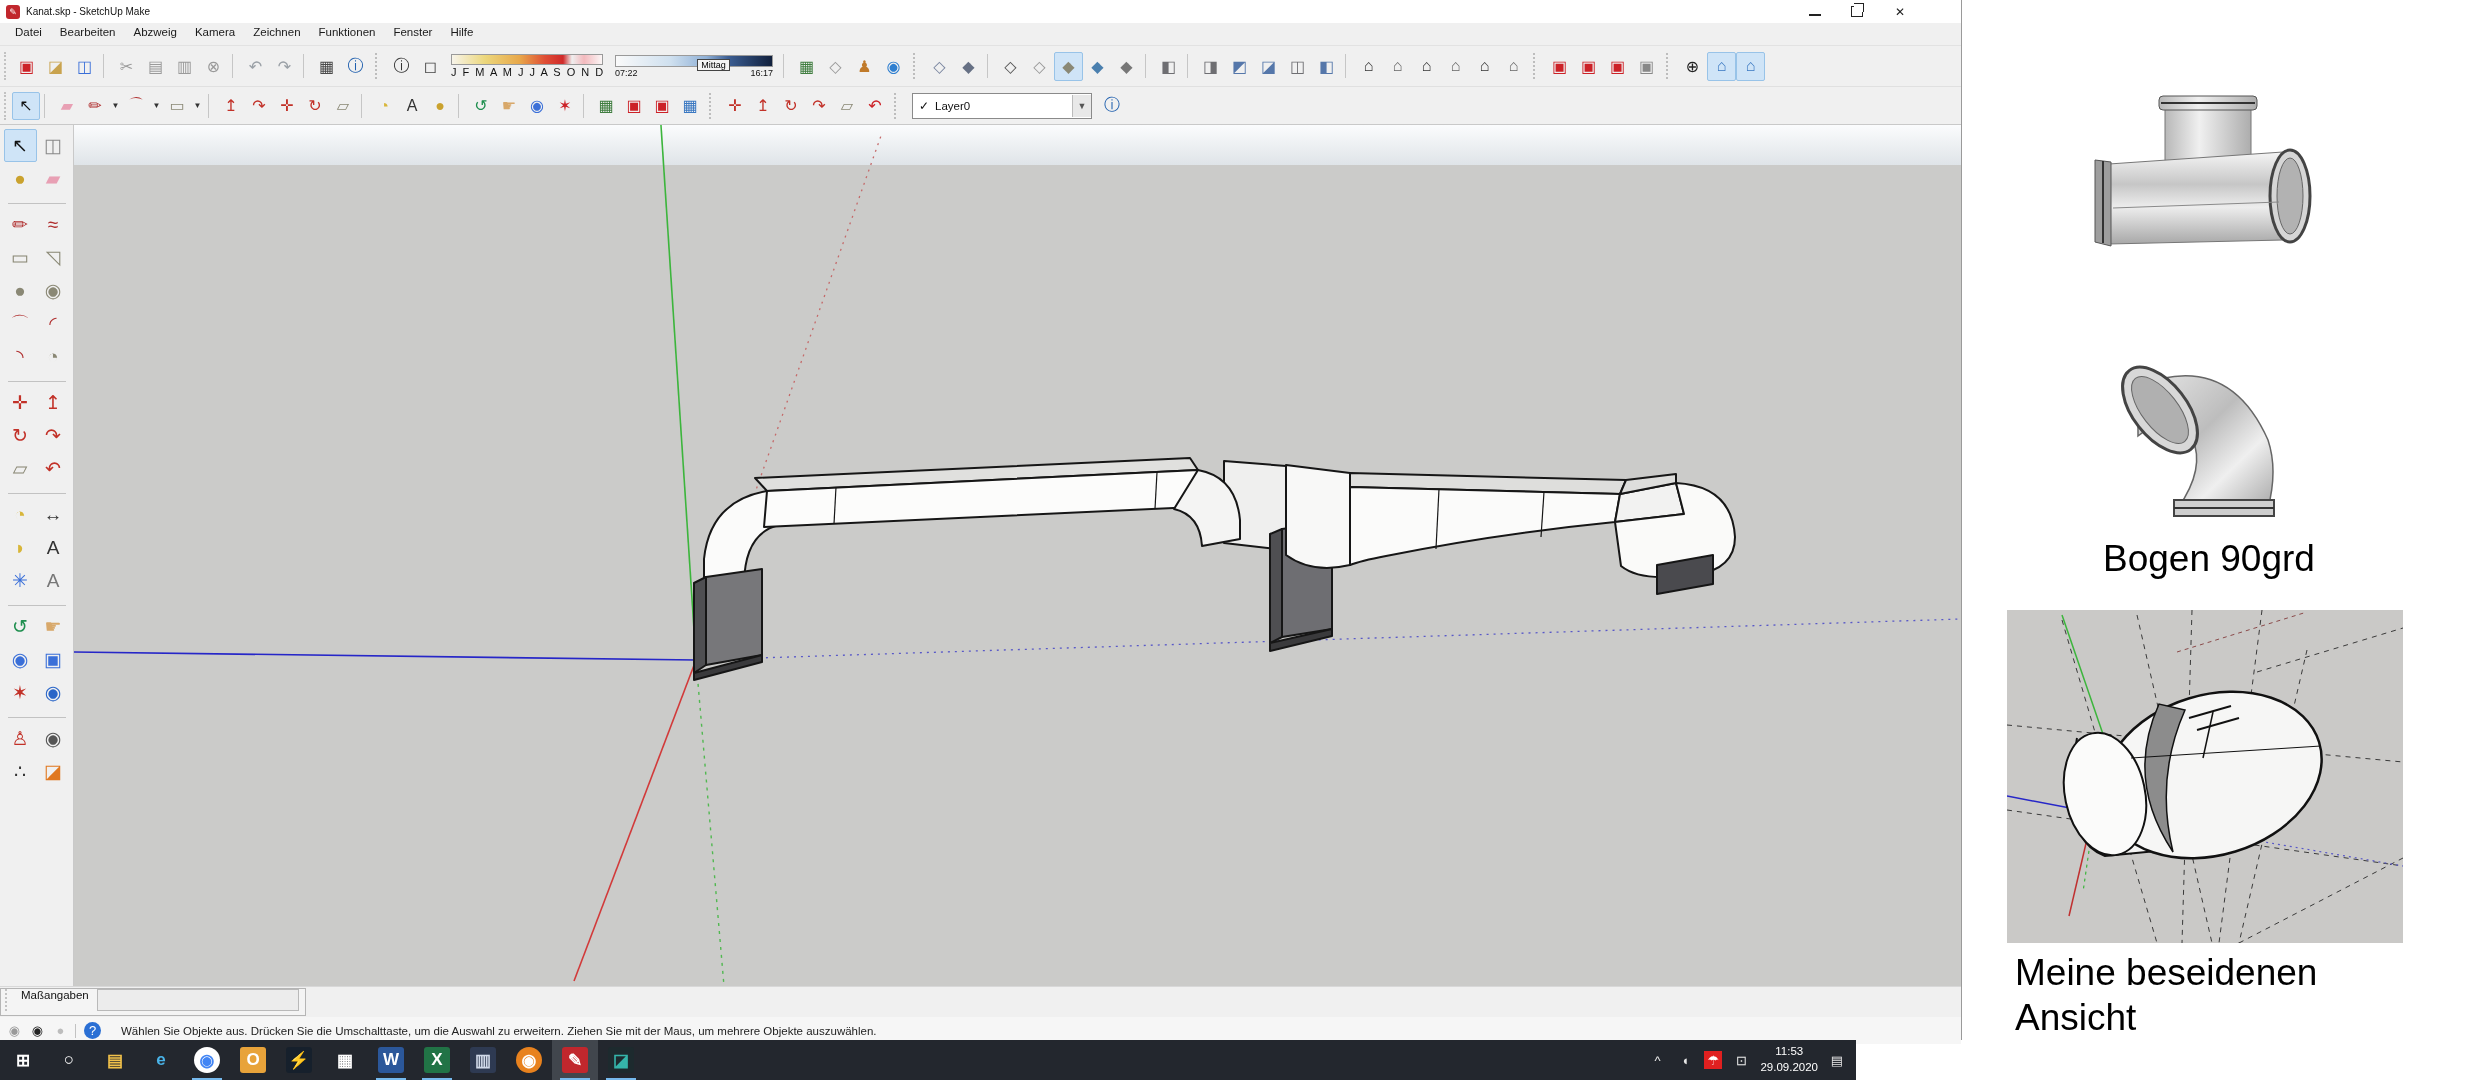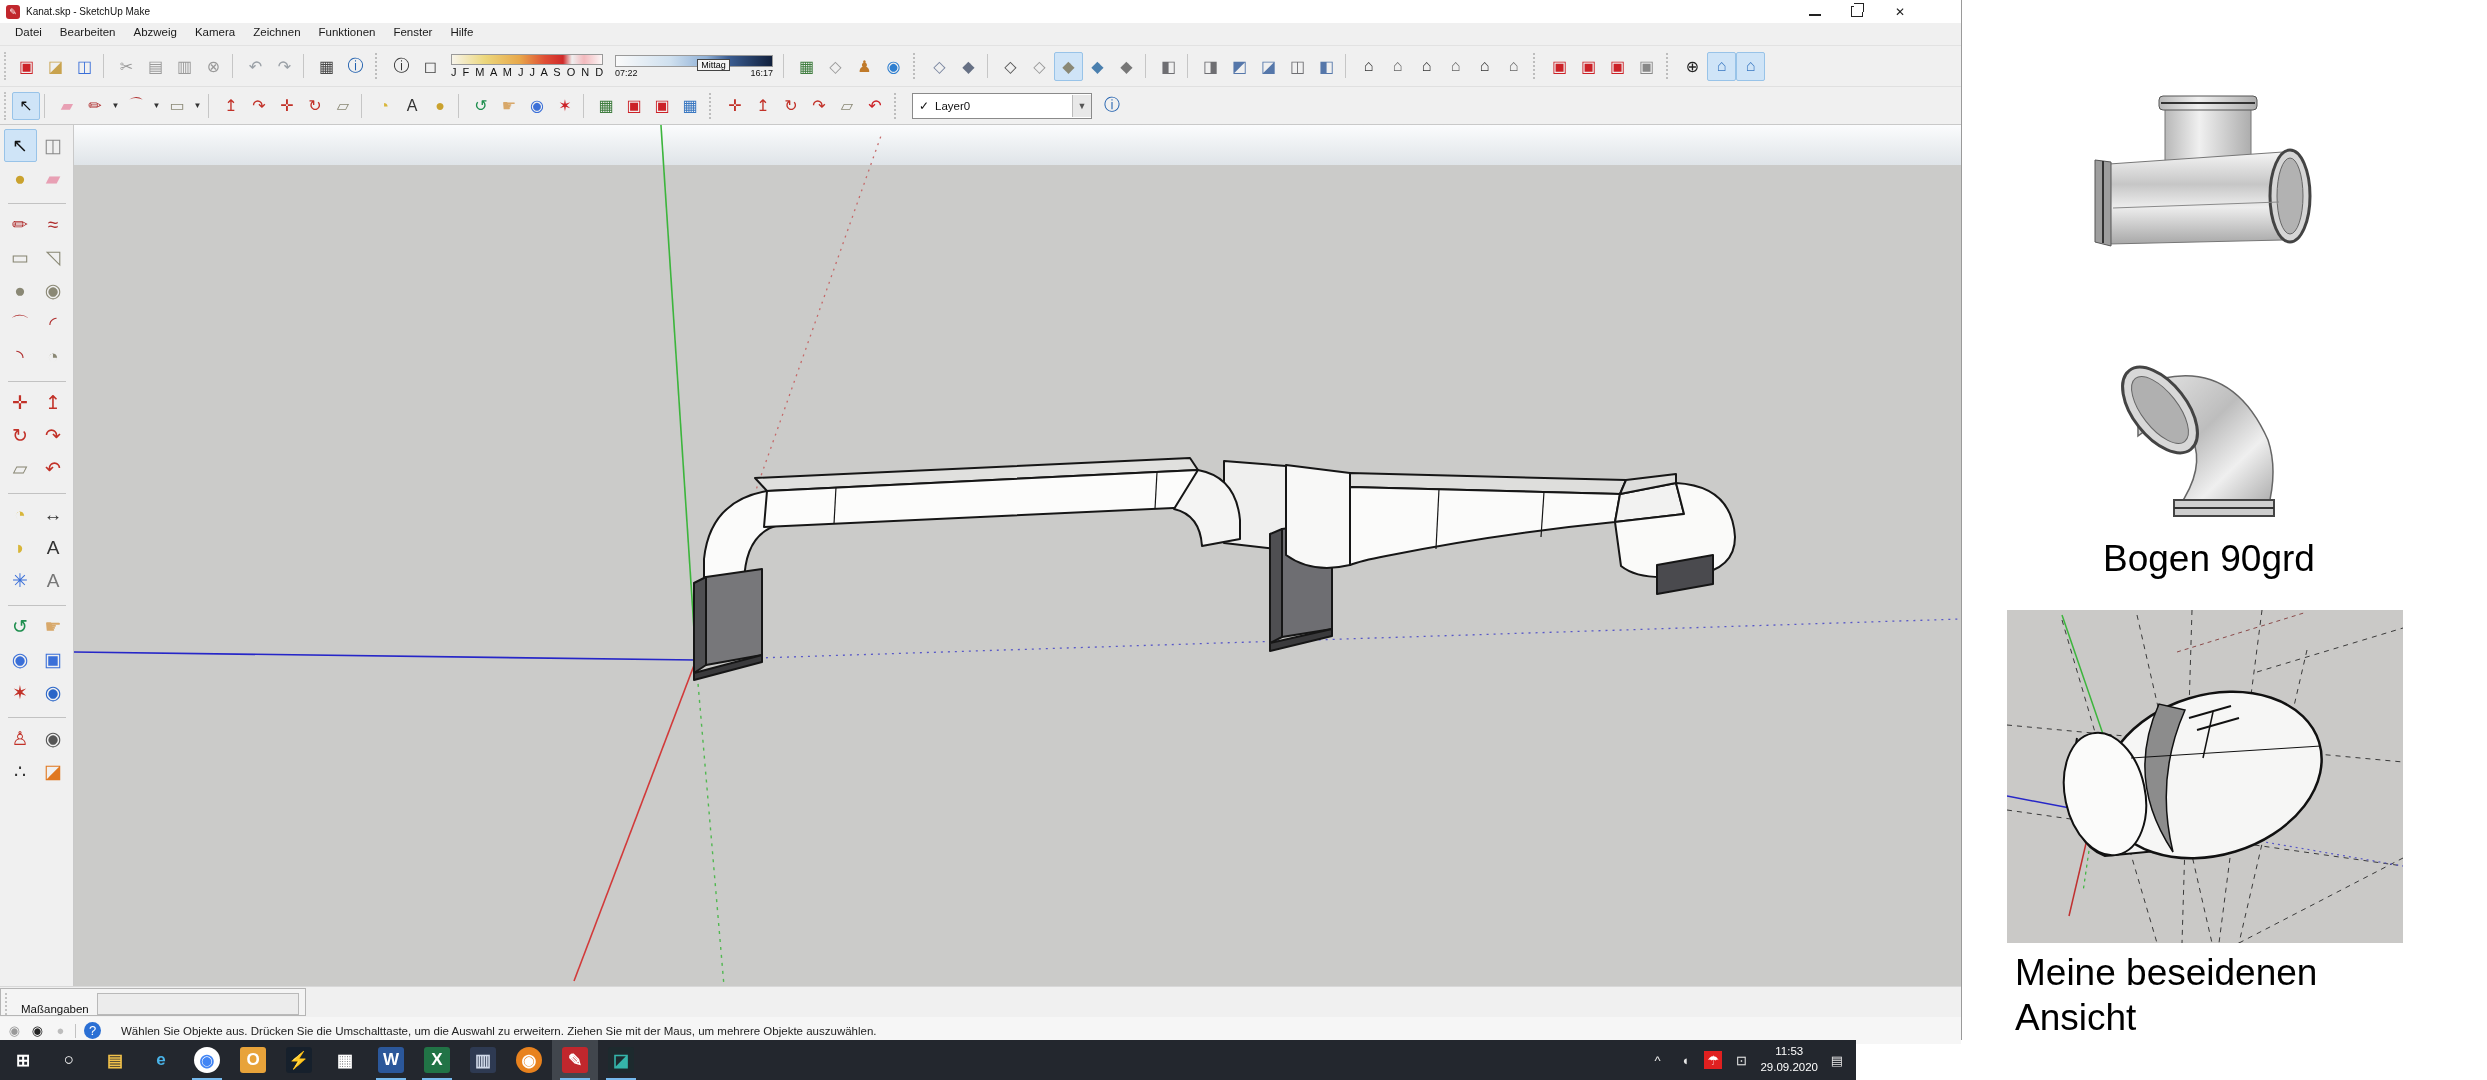--- a/index.html
+++ b/index.html
@@ -51,21 +51,21 @@
   .palette{width:74px;background:#f0f0f0;border-right:1px solid #c9c9c9;display:grid;
      grid-template-columns:33px 33px;align-content:start;justify-content:center;padding-top:4px;box-sizing:border-box;}
   .pi{width:31px;height:31px;display:flex;align-items:center;justify-content:center;font-size:19px;
       border:1px solid transparent;border-radius:2px;}
   .pi[data-active="true"]{background:#cfe4f7;border:1px solid #98c3e8;}
   .pi[data-sep="true"]{grid-column:1/3;width:auto;height:6px;border:none;border-bottom:1px solid #c2c2c2;margin:2px 4px 4px 4px;border-radius:0;}
   .viewport{flex:1;position:relative;background:#cbcbc9;overflow:hidden;}
   .viewport svg{position:absolute;left:0;top:0;}
   
   .measure{height:30px;background:#f0f0f0;border-top:1px solid #d8d8d8;display:flex;align-items:center;}
-  .measurebox{display:flex;align-items:flex-end;height:28px;border:1px solid #b5b5b5;background:#f4f4f4;width:306px;box-sizing:border-box;}
+  .measurebox{display:flex;align-items:flex-start;height:28px;border:1px solid #b5b5b5;background:#f4f4f4;width:306px;box-sizing:border-box;}
   .mhandle{width:6px;height:22px;border-left:2px dotted #c2c2c2;margin:0 4px;}
   .mlabel{font-size:11.5px;color:#111;margin:0 8px 0 4px;}
   .mfield{flex:1;height:20px;margin-right:6px;background:#ececec;border:1px solid #b9b9b9;
       font-size:11px;font-family:"Liberation Sans",sans-serif;color:#111;padding:0 3px;}
   .status{height:27px;background:#f6f6f6;display:flex;align-items:center;gap:6px;padding-left:6px;}
   .sic{width:17px;height:17px;border-radius:50%;display:flex;align-items:center;justify-content:center;font-size:13px;flex:0 0 auto;}
   .sic[data-sep="true"]{width:2px;height:14px;border-left:1px solid #c2c2c2;border-radius:0;}
   .hint{font-size:11.5px;color:#222;margin-left:14px;white-space:nowrap;}
   
   .taskbar{position:absolute;left:0;top:1040px;width:1856px;height:40px;background:#23272e;display:flex;align-items:stretch;}

